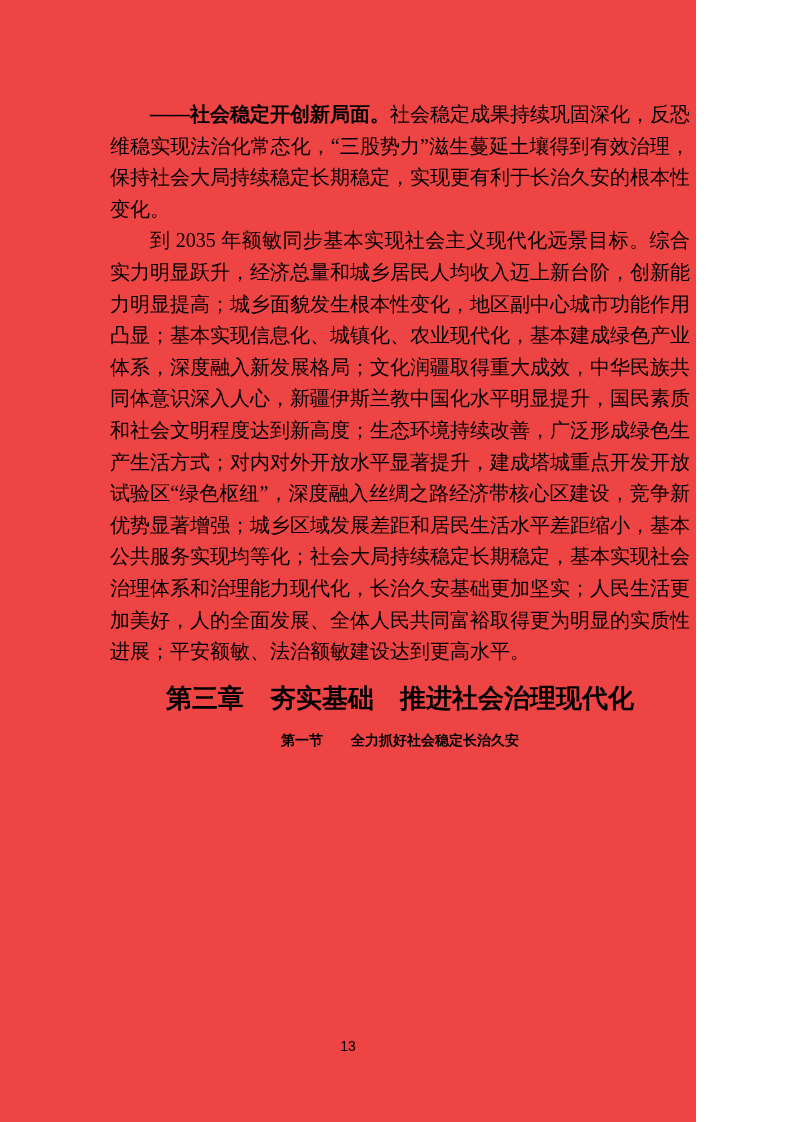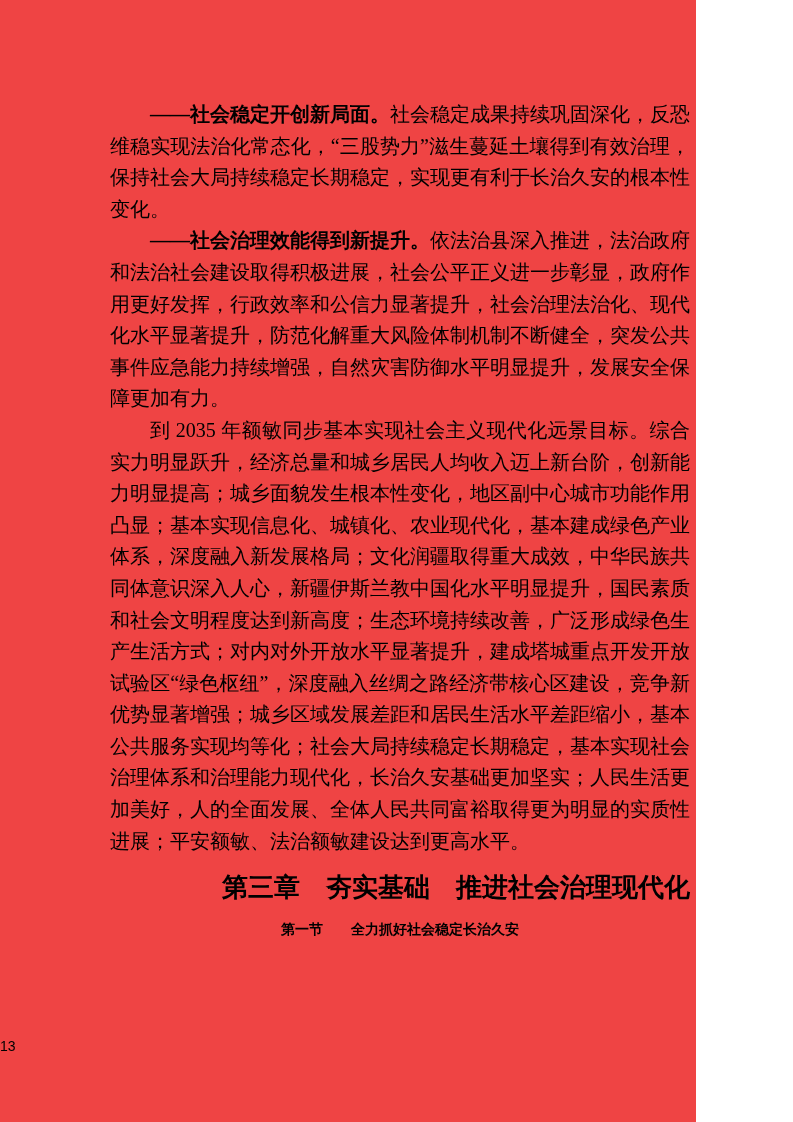--- a/index.html
+++ b/index.html
@@ -32,21 +32,21 @@
   }
   .para .lead {
     font-weight: bold;
   }
   .chapter-heading {
     margin: 10px 0 0 0;
     font-family: "Liberation Sans", "DejaVu Sans", sans-serif;
     font-size: 26px;
     line-height: 40px;
     font-weight: bold;
-    text-align: right;
+    text-align: center;
     text-indent: 0;
     color: #000000;
   }
   .section-heading {
     margin: 4px 0 0 0;
     font-family: "Liberation Sans", "DejaVu Sans", sans-serif;
     font-size: 14px;
     line-height: 36px;
     font-weight: bold;
     text-align: center;
@@ -54,34 +54,34 @@
     color: #000000;
   }
   .closing {
     margin-top: 10px;
   }
   .page-number {
     position: absolute;
     top: 1038px;
     left: 0;
     right: 0;
+    text-align: center;
     font-family: "Liberation Sans", "DejaVu Sans", sans-serif;
     font-size: 14px;
     color: #000000;
   }
 </style>
 </head>
 <body>
 
 <div class="page">
   <div class="content">
 
     <p class="para"><span class="lead">——社会稳定开创新局面。</span><span>社会稳定成果持续巩固深化，反恐维稳实现法治化常态化，“三股势力”滋生蔓延土壤得到有效治理，保持社会大局持续稳定长期稳定，实现更有利于长治久安的根本性变化。</span></p>
 
-    <p class="para"><span class="lead">——社会治理效能得到新提升。</span><span>依法治县深入推进，法治政府和法治社会建设取得积极进展，社会公平正义进一步彰显，政府作用更好发挥，行政效率和公信力显著提升，社会治理法治化、现代化水平显著提升，防范化解重大风险体制机制不断健全，突发公共事件应急能力持续增强，自然灾害防御水平明显提升，发展安全保障更加有力。</span></p>
 
     <p class="para"><span>到 2035 年额敏同步基本实现社会主义现代化远景目标。综合实力明显跃升，经济总量和城乡居民人均收入迈上新台阶，创新能力明显提高；城乡面貌发生根本性变化，地区副中心城市功能作用凸显；基本实现信息化、城镇化、农业现代化，基本建成绿色产业体系，深度融入新发展格局；文化润疆取得重大成效，中华民族共同体意识深入人心，新疆伊斯兰教中国化水平明显提升，国民素质和社会文明程度达到新高度；生态环境持续改善，广泛形成绿色生产生活方式；对内对外开放水平显著提升，建成塔城重点开发开放试验区“绿色枢纽”，深度融入丝绸之路经济带核心区建设，竞争新优势显著增强；城乡区域发展差距和居民生活水平差距缩小，基本公共服务实现均等化；社会大局持续稳定长期稳定，基本实现社会治理体系和治理能力现代化，长治久安基础更加坚实；人民生活更加美好，人的全面发展、全体人民共同富裕取得更为明显的实质性进展；平安额敏、法治额敏建设达到更高水平。</span></p>
 
     <h1 class="chapter-heading">第三章　夯实基础　推进社会治理现代化</h1>
 
     <h2 class="section-heading">第一节　　全力抓好社会稳定长治久安</h2>
 
 
   </div>
 

